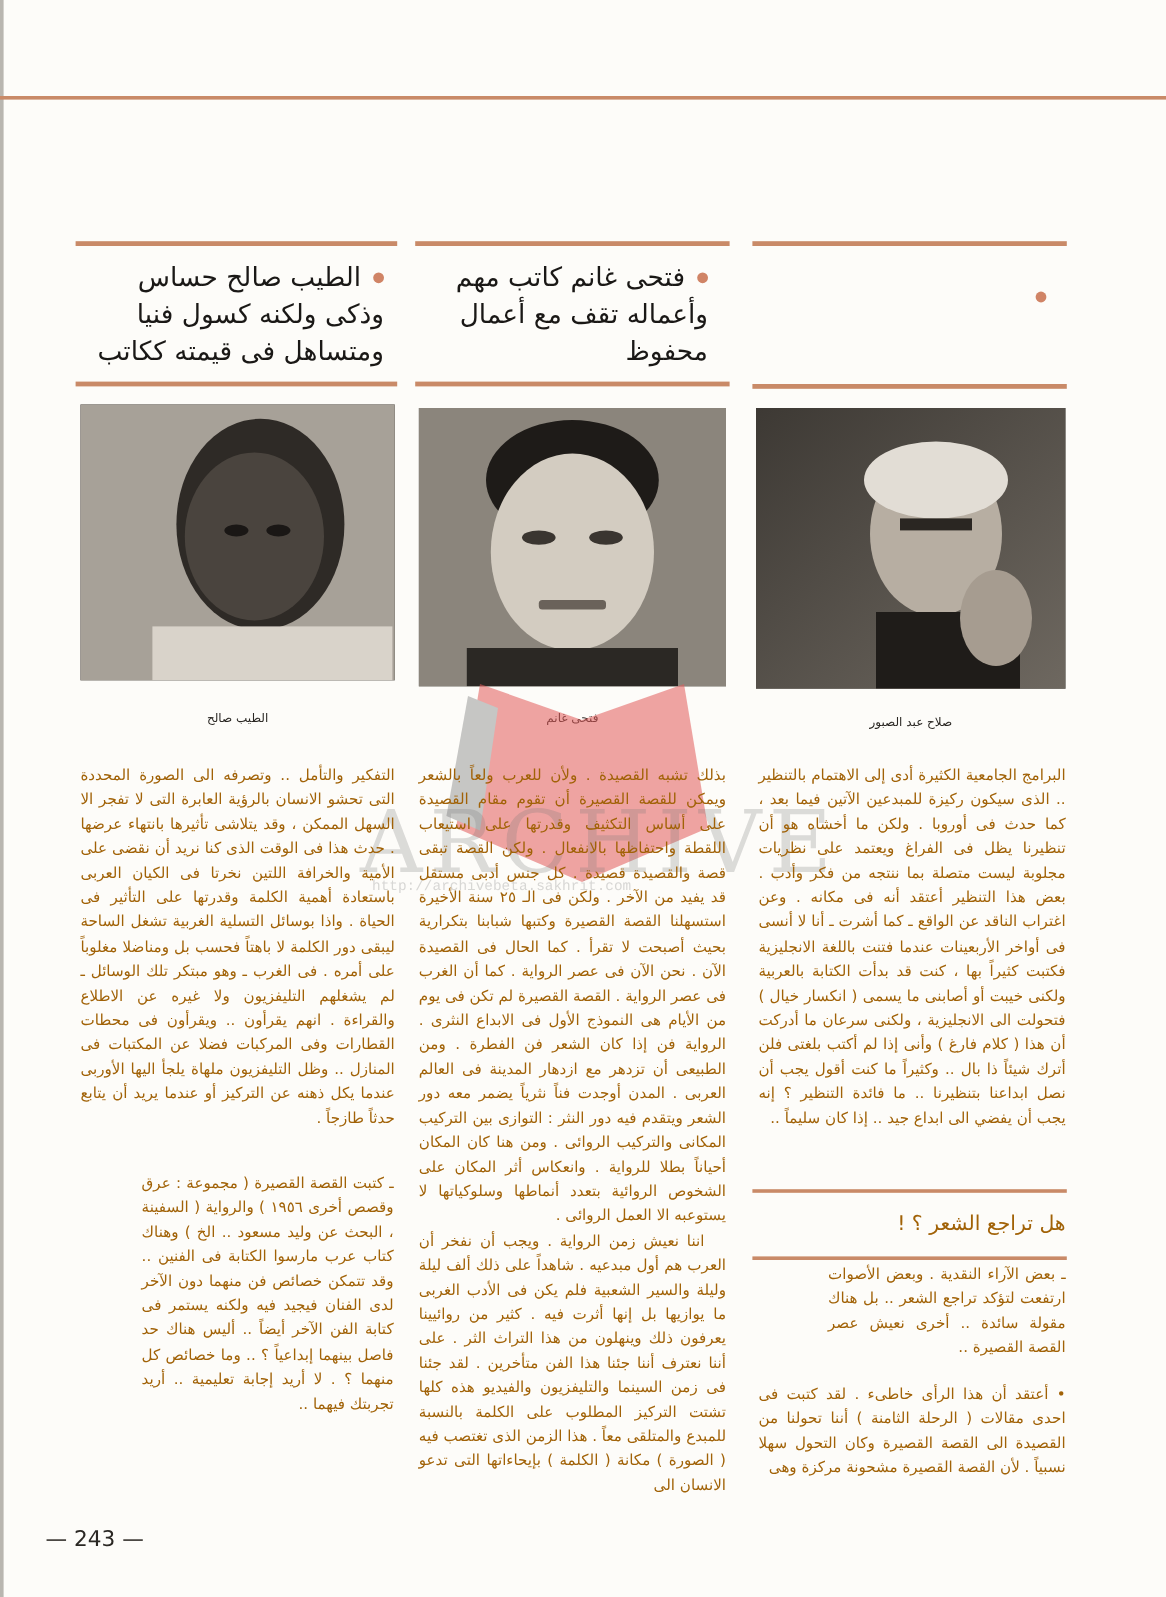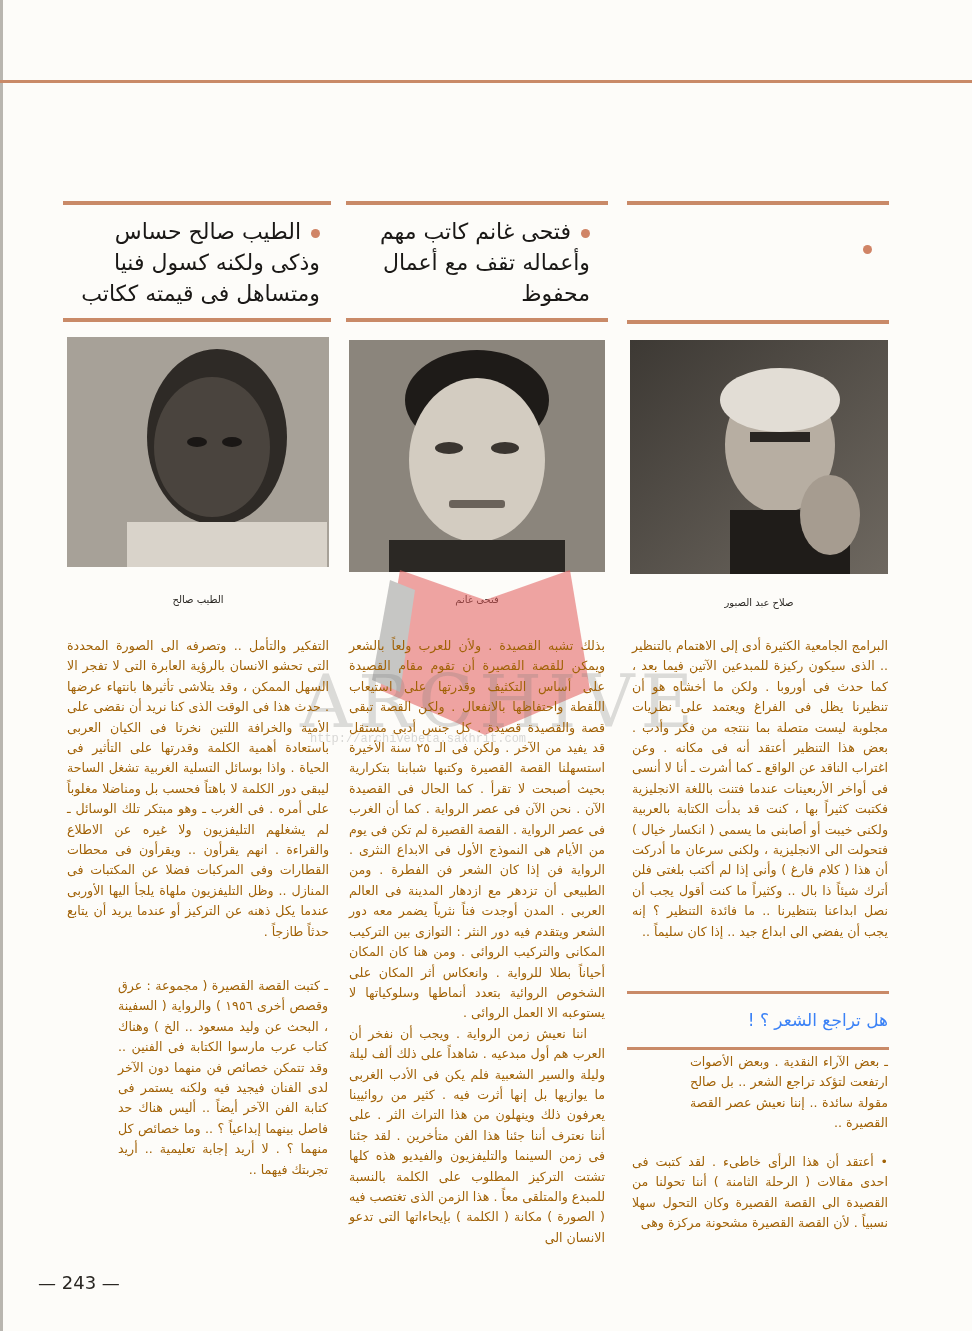--- a/index.html
+++ b/index.html
@@ -56,21 +56,21 @@
     }
     .col p { margin: 0; }
     .col p.indent { text-indent: 18px; }
 
     .subhead {
       position: absolute;
       direction: rtl;
       text-align: right;
       font-family: "DejaVu Sans", sans-serif;
       font-size: 17px;
-      color: #3b82f6;
+      color: #a16207;
     }
 
     .watermark {
       position: absolute; left: 250px; top: 560px; width: 470px; height: 210px;
       pointer-events: none; opacity: 0.55;
     }
     .wm-text {
       position: absolute; left: 300px; top: 660px;
       font-family: "DejaVu Serif", serif; font-size: 72px; letter-spacing: 6px;
       color: rgba(120,120,120,0.25); pointer-events: none;
@@ -160,21 +160,21 @@
 <div class="wm-text">ARCHIVE</div>
 <div class="wm-url">http://archivebeta.sakhrit.com</div>
 
 <div class="col" style="left:632px; top:636px; width:256px;">
   <p>البرامج الجامعية الكثيرة أدى إلى الاهتمام بالتنظير .. الذى سيكون ركيزة للمبدعين الآتين فيما بعد ، كما حدث فى أوروبا . ولكن ما أخشاه هو أن تنظيرنا يظل فى الفراغ ويعتمد على نظريات مجلوبة ليست متصلة بما ننتجه من فكر وأدب . بعض هذا التنظير أعتقد أنه فى مكانه . وعن اغتراب الناقد عن الواقع ـ كما أشرت ـ أنا لا أنسى فى أواخر الأربعينات عندما فتنت باللغة الانجليزية فكتبت كثيراً بها ، كنت قد بدأت الكتابة بالعربية ولكنى خيبت أو أصابنى ما يسمى ( انكسار خيال ) فتحولت الى الانجليزية ، ولكنى سرعان ما أدركت أن هذا ( كلام فارغ ) وأنى إذا لم أكتب بلغتى فلن أترك شيئاً ذا بال .. وكثيراً ما كنت أقول يجب أن نصل ابداعنا بتنظيرنا .. ما فائدة التنظير ؟ إنه يجب أن يفضي الى ابداع جيد .. إذا كان سليماً ..</p>
 </div>
 <div class="rule" style="left:627px; top:991px; width:262px; height:3px;"></div>
 <div class="subhead" style="left:632px; top:1010px; width:256px;">هل تراجع الشعر ؟ !</div>
 <div class="rule" style="left:627px; top:1047px; width:262px; height:3px;"></div>
 <div class="col" style="left:690px; top:1052px; width:198px;">
-  <p>ـ بعض الآراء النقدية . وبعض الأصوات ارتفعت لتؤكد تراجع الشعر .. بل صالح مقولة سائدة .. إننا نعيش عصر القصة القصيرة ..</p>
+  <p>ـ بعض الآراء النقدية . وبعض الأصوات ارتفعت لتؤكد تراجع الشعر .. بل هناك مقولة سائدة .. أخرى نعيش عصر القصة القصيرة ..</p>
 </div>
 <div class="col" style="left:632px; top:1152px; width:256px;">
   <p>• أعتقد أن هذا الرأى خاطىء . لقد كتبت فى احدى مقالات ( الرحلة الثامنة ) أننا تحولنا من القصيدة الى القصة القصيرة وكان التحول سهلا نسبياً . لأن القصة القصيرة مشحونة مركزة وهى</p>
 </div>
 
 <div class="col" style="left:349px; top:636px; width:256px;">
   <p>بذلك تشبه القصيدة . ولأن للعرب ولعاً بالشعر ويمكن للقصة القصيرة أن تقوم مقام القصيدة على أساس التكثيف وقدرتها على استيعاب اللقطة واحتفاظها بالانفعال . ولكن القصة تبقى قصة والقصيدة قصيدة . كل جنس أدبى مستقل قد يفيد من الآخر . ولكن فى الـ ٢٥ سنة الأخيرة استسهلنا القصة القصيرة وكتبها شبابنا بتكرارية بحيث أصبحت لا تقرأ . كما الحال فى القصيدة الآن . نحن الآن فى عصر الرواية . كما أن الغرب فى عصر الرواية . القصة القصيرة لم تكن فى يوم من الأيام هى النموذج الأول فى الابداع النثرى . الرواية فن إذا كان الشعر فن الفطرة . ومن الطبيعى أن تزدهر مع ازدهار المدينة فى العالم العربى . المدن أوجدت فناً نثرياً يضمر معه دور الشعر ويتقدم فيه دور النثر : التوازى بين التركيب المكانى والتركيب الروائى . ومن هنا كان المكان أحياناً بطلا للرواية . وانعكاس أثر المكان على الشخوص الروائية بتعدد أنماطها وسلوكياتها لا يستوعبه الا العمل الروائى .</p>
   <p class="indent">اننا نعيش زمن الرواية . ويجب أن نفخر أن العرب هم أول مبدعيه . شاهداً على ذلك ألف ليلة وليلة والسير الشعبية فلم يكن فى الأدب الغربى ما يوازيها بل إنها أثرت فيه . كثير من روائيينا يعرفون ذلك وينهلون من هذا التراث الثر . على أننا نعترف أننا جئنا هذا الفن متأخرين . لقد جئنا فى زمن السينما والتليفزيون والفيديو هذه كلها تشتت التركيز المطلوب على الكلمة بالنسبة للمبدع والمتلقى معاً . هذا الزمن الذى تغتصب فيه ( الصورة ) مكانة ( الكلمة ) بإيحاءاتها التى تدعو الانسان الى</p>
 </div>
 

